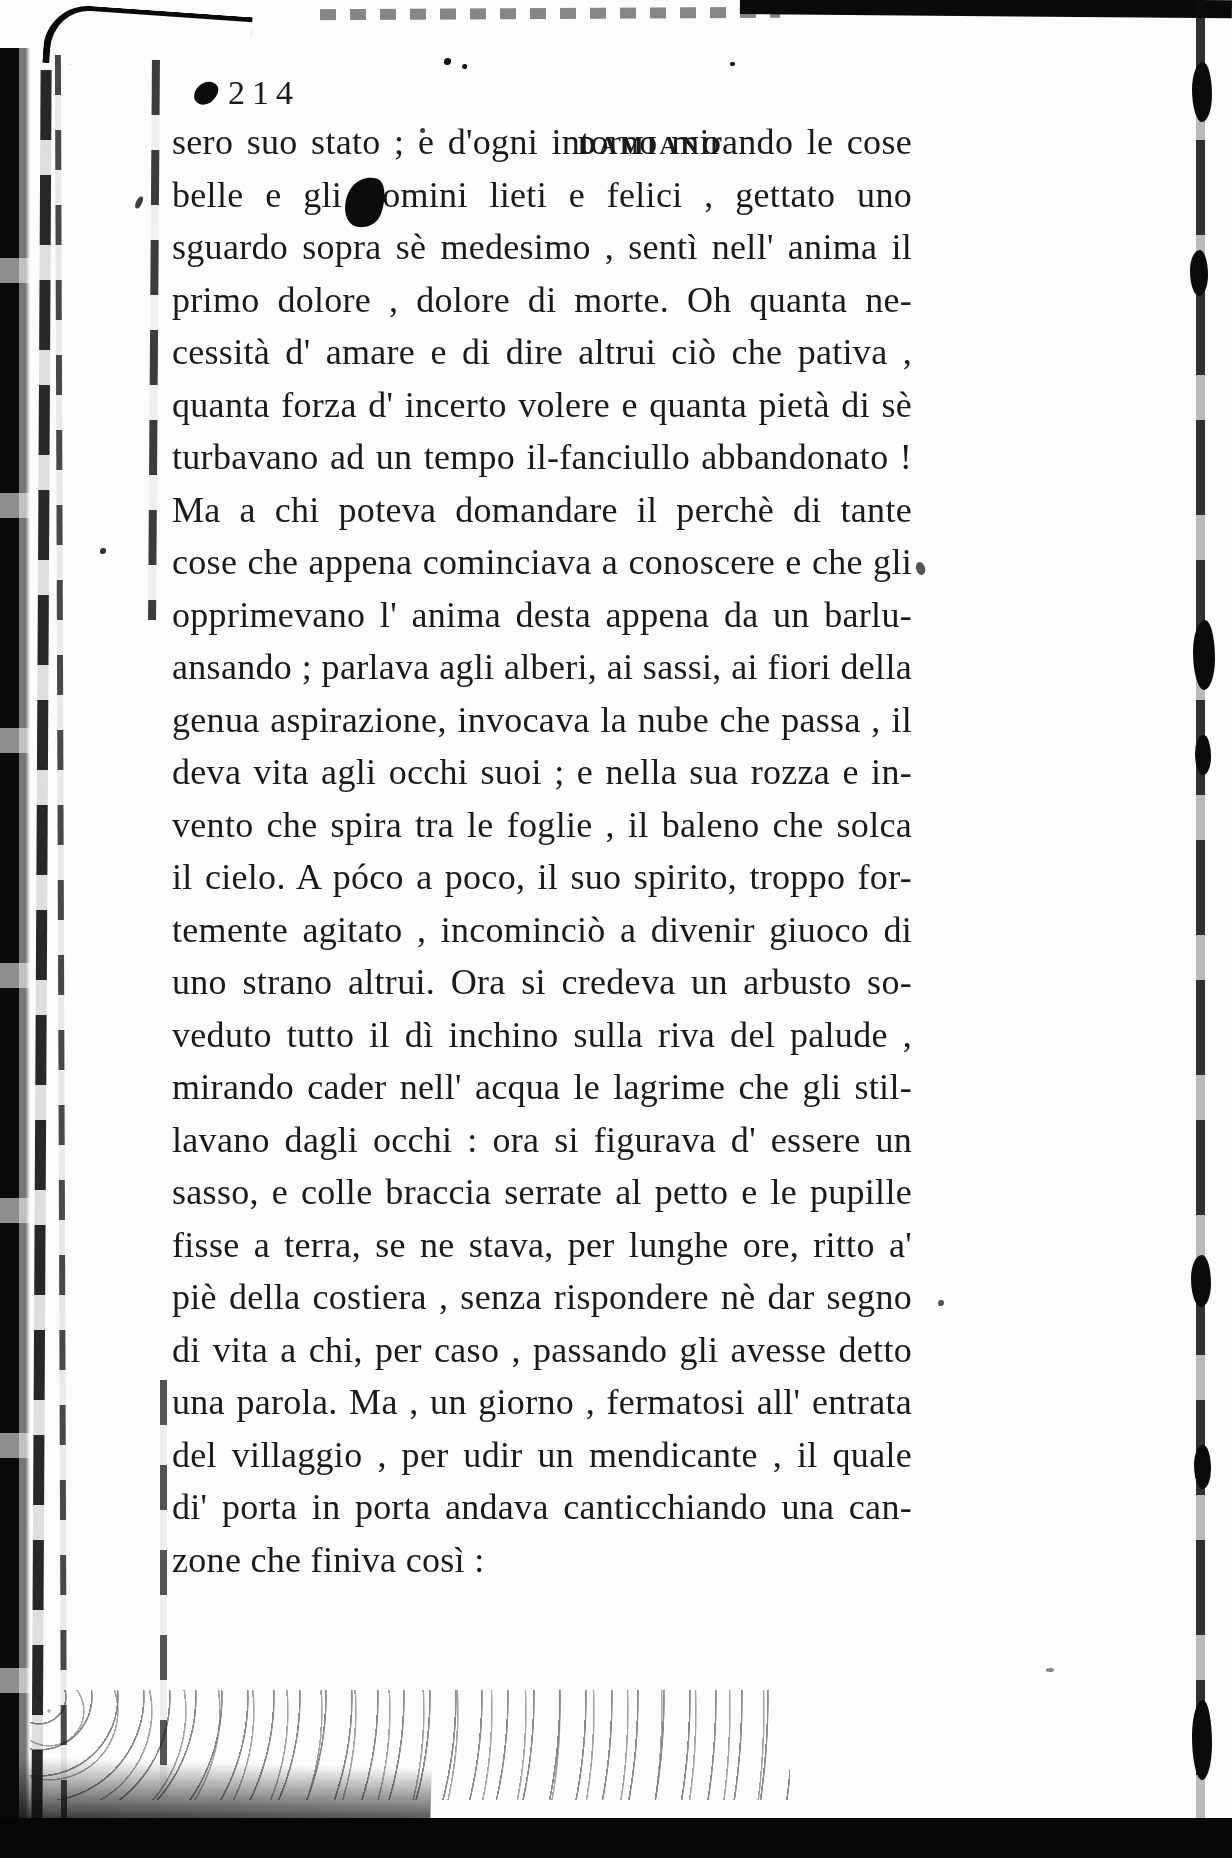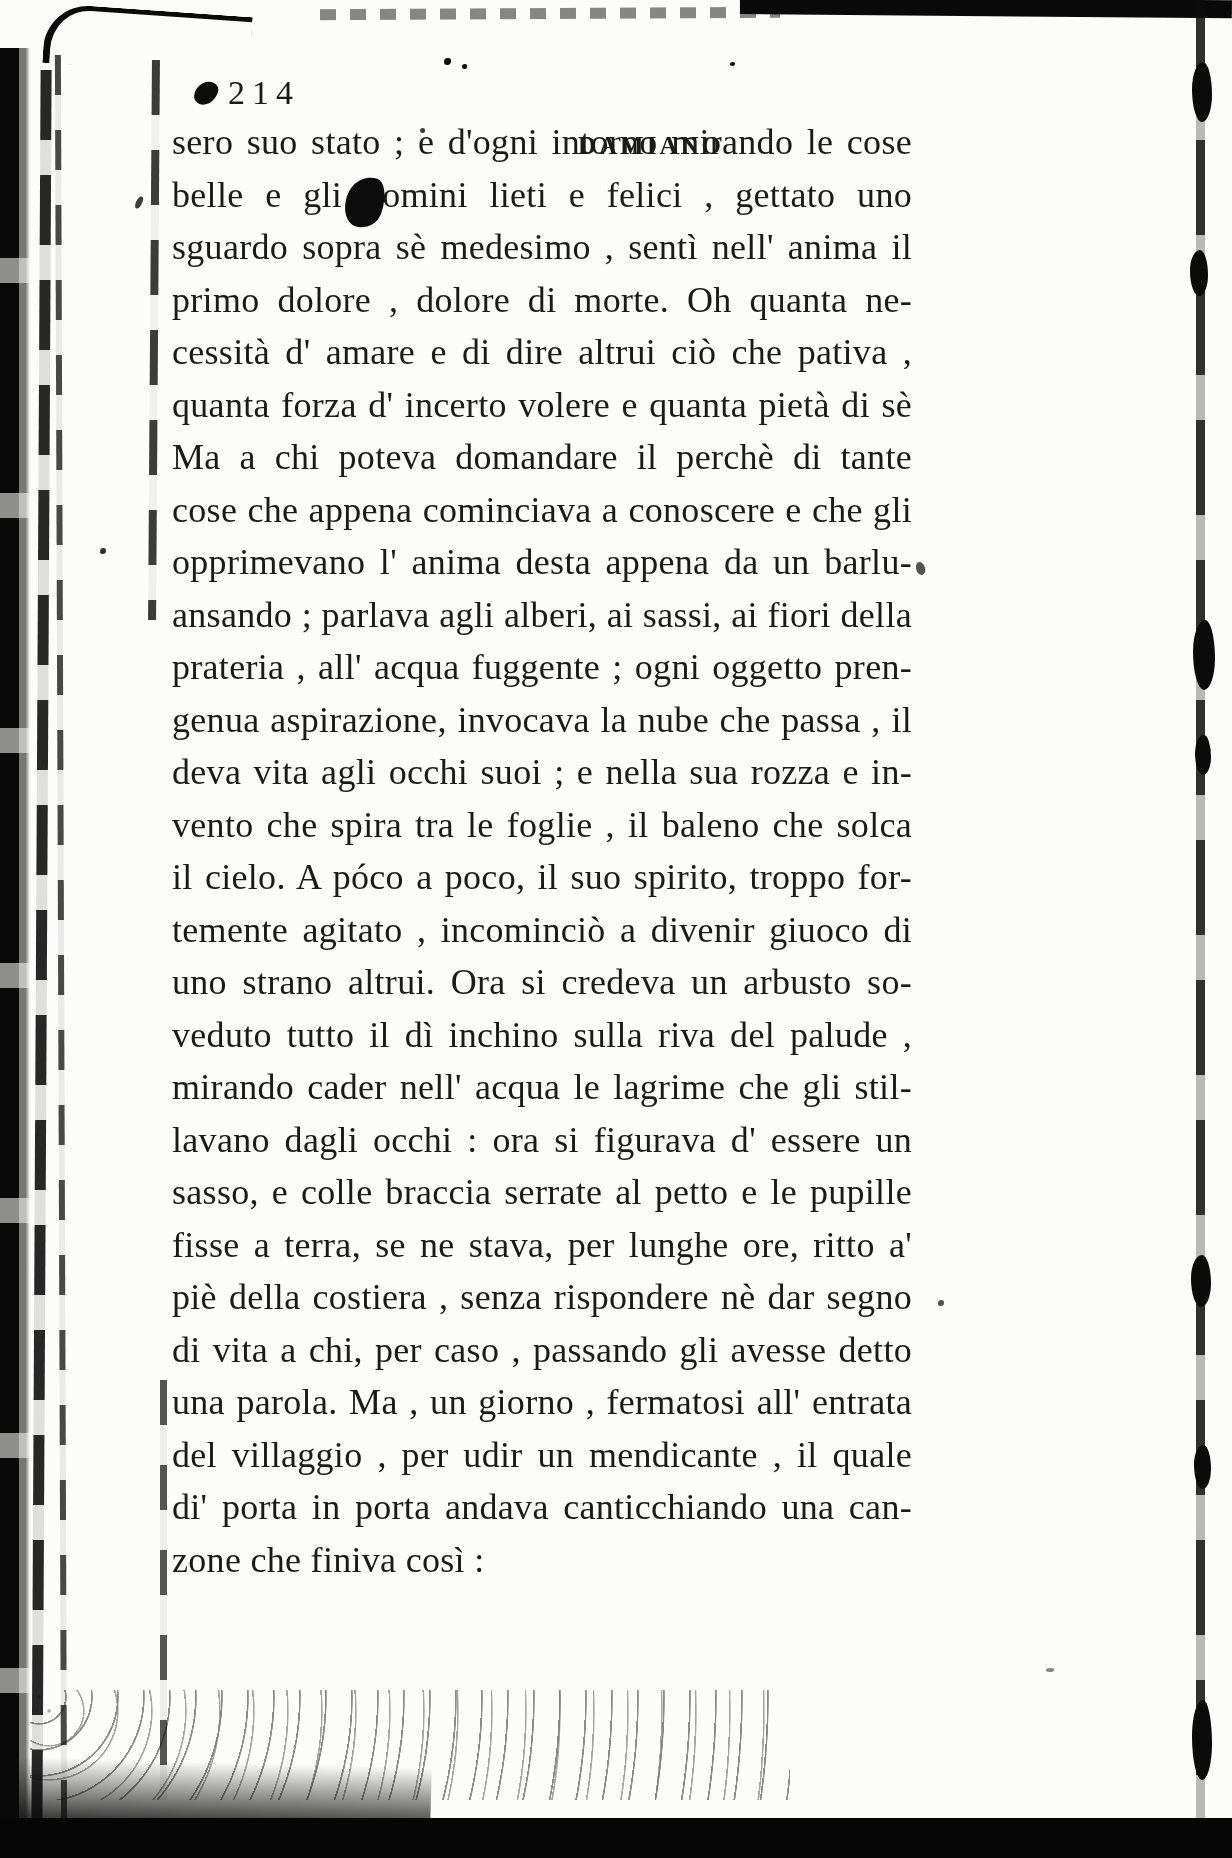--- a/index.html
+++ b/index.html
@@ -108,25 +108,25 @@
   <div class="page-number">214</div>
   <div class="running-title">DAMIANO</div>
 
   <div class="body-text">
       <div class="line">sero suo stato ; e d'ogni intorno mirando le cose</div>
       <div class="line">belle e gli uomini lieti e felici , gettato uno</div>
       <div class="line">sguardo sopra sè medesimo , sentì nell' anima il</div>
       <div class="line">primo dolore , dolore di morte. Oh quanta ne-</div>
       <div class="line">cessità d' amare e di dire altrui ciò che pativa ,</div>
       <div class="line">quanta forza d' incerto volere e quanta pietà di sè</div>
+      <div class="line">turbavano ad un tempo il-fanciullo abbandonato !</div>
       <div class="line">Ma a chi poteva domandare il perchè di tante</div>
       <div class="line">cose che appena cominciava a conoscere e che gli</div>
       <div class="line">opprimevano l' anima desta appena da un barlu-</div>
       <div class="line">ansando ; parlava agli alberi, ai sassi, ai fiori della</div>
-      <div class="line">prateria , all' acqua fuggente ; ogni oggetto pren-</div>
       <div class="line">genua aspirazione, invocava la nube che passa , il</div>
       <div class="line">deva vita agli occhi suoi ; e nella sua rozza e in-</div>
       <div class="line">vento che spira tra le foglie , il baleno che solca</div>
       <div class="line">il cielo. A póco a poco, il suo spirito, troppo for-</div>
       <div class="line">temente agitato , incominciò a divenir giuoco di</div>
       <div class="line">uno strano altrui. Ora si credeva un arbusto so-</div>
       <div class="line">veduto tutto il dì inchino sulla riva del palude ,</div>
       <div class="line">mirando cader nell' acqua le lagrime che gli stil-</div>
       <div class="line">lavano dagli occhi : ora si figurava d' essere un</div>
       <div class="line">sasso, e colle braccia serrate al petto e le pupille</div>

